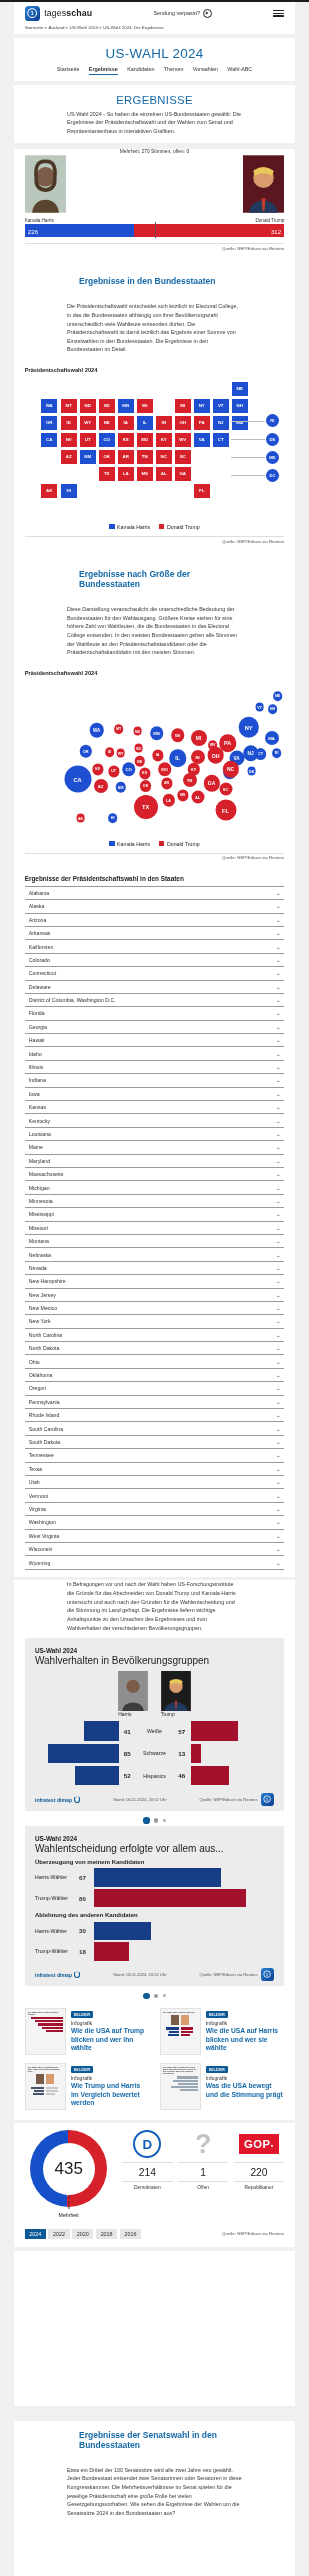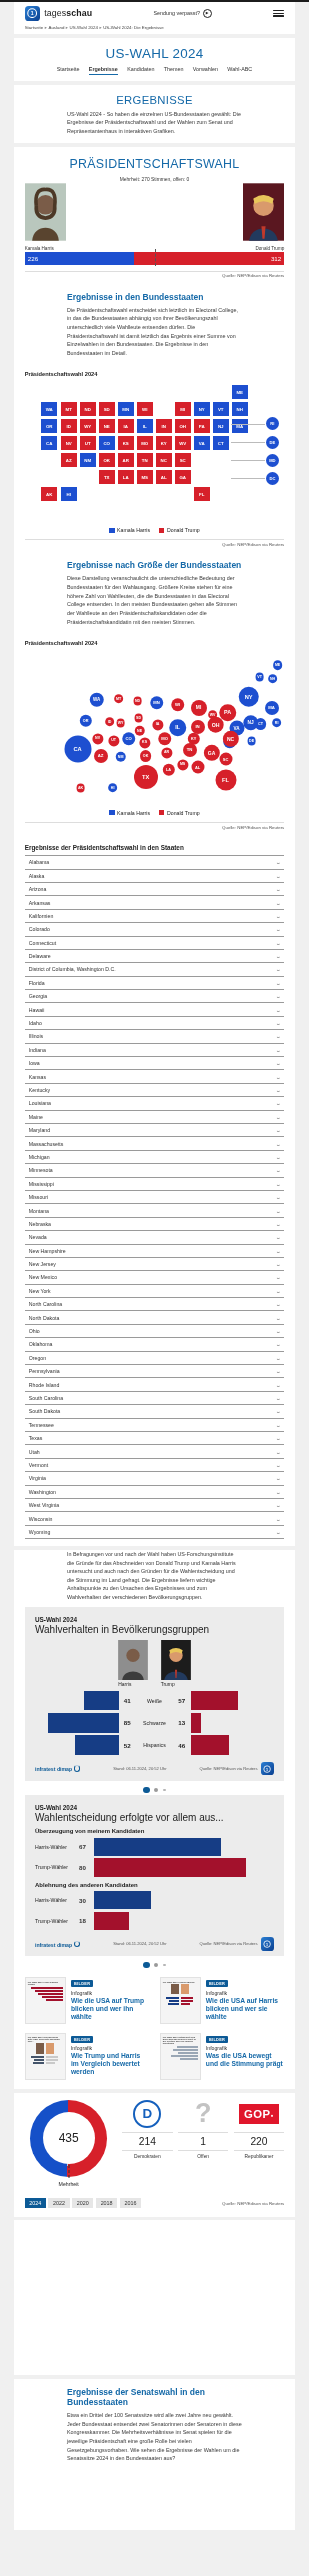--- a/index.html
+++ b/index.html
@@ -41,21 +41,21 @@
   .cand-name{position:absolute;bottom:0;font-size:4.6px;color:#333;}
   .cand-name.left{left:0;}
   .cand-name.right{right:0;}
   .ebar{position:relative;display:flex;height:13px;margin:1px 10.3px 0 10.3px;}
   .ebar .seg{height:100%;position:relative;}
   .ebar .num{position:absolute;top:50%;transform:translateY(-50%);color:#fff;font-size:6.2px;}
   .ebar .num.l{left:3.1px;}
   .ebar .num.r{right:3.1px;}
   .ebar .mark{position:absolute;left:50.19%;top:-2.1px;bottom:-1px;border-left:1px dashed #555;}
   .src-line{border-top:0.5px solid #ddd;margin:6.2px 10.3px 0 10.3px;padding:1.5px 0 5.2px 0;text-align:right;font-size:4.4px;color:#555;}
-  .sec-h3{color:#1569a8;font-size:8.5px;font-weight:bold;margin:0;padding:8.2px 0 4.1px 0;}
+  .sec-h3{color:#1569a8;font-size:8.5px;font-weight:bold;margin:12px;padding:8.2px 0 4.1px 0;}
   .body-text{font-size:5.4px;line-height:1.6;color:#3a3a3a;padding-bottom:5.2px;}
   .chart-label{font-size:5.7px;font-weight:bold;color:#222;margin:8.2px 10.3px 0 10.3px;}
   
   .mapwrap{position:relative;height:138px;margin:7.2px 10.3px 0 10.3px;}
   .tile{position:absolute;width:18px;height:16px;display:flex;align-items:center;justify-content:center;color:#fff;font-size:4.4px;font-weight:bold;border:0.5px solid #fff;box-sizing:border-box;}
   .mcirc{position:absolute;width:13.4px;height:13.4px;border-radius:50%;display:flex;align-items:center;justify-content:center;color:#fff;font-size:4.1px;font-weight:bold;}
   .mline{position:absolute;height:0.5px;background:#bbb;}
   .legend{display:flex;justify-content:center;gap:9.3px;font-size:5.2px;color:#222;margin:5.2px 0 2.1px 0;}
   .legend .sw{display:inline-block;width:5.2px;height:5.2px;margin-right:2.6px;vertical-align:-0.5px;}
   
@@ -109,21 +109,21 @@
   .mini-2col .c{flex:1;}
   .mini-2col .c div{height:2.1px;margin:1px 0;}
   .tmeta{padding-top:1px;}
   .badge{display:inline-block;background:#0c5a96;color:#fff;font-size:3.9px;font-weight:bold;padding:1px 3.1px;border-radius:1px;letter-spacing:0.3px;}
   .t-kicker{font-size:5.2px;color:#333;margin:2.1px 0 1px 0;}
   .t-title{font-size:6.7px;font-weight:bold;color:#1569a8;line-height:1.25;}
   
   .house-wrap{display:flex;align-items:flex-start;padding:5.2px 10.3px 0 10.3px;gap:9.3px;}
   .donut-box{width:88px;text-align:center;}
   .donut{width:77px;height:77px;border-radius:50%;margin:2.1px auto 0 auto;position:relative;}
-  .donut .hole{position:absolute;left:12.4px;top:12.4px;right:12.4px;bottom:12.4px;background:#fff;border-radius:50%;display:flex;align-items:center;justify-content:center;font-size:12px;color:#222;}
+  .donut .hole{position:absolute;left:12.4px;top:12.4px;right:12.4px;bottom:12.4px;background:#fff;border-radius:50%;display:flex;align-items:center;justify-content:center;font-size:17px;color:#222;}
   .donut .mtick{position:absolute;left:50%;bottom:-1.5px;width:0;height:13.4px;border-left:1px dashed #333;transform:translateX(-0.5px);}
   .donut-lbl{font-size:5.2px;color:#222;margin-top:4.1px;}
   .parties{flex:1;display:grid;grid-template-columns:1fr 1fr 1fr;gap:5.2px;padding-top:1px;}
   .party{text-align:center;}
   .party .icon{height:30px;display:flex;align-items:center;justify-content:center;}
   .party .num{font-size:10.3px;color:#222;border-top:0.5px solid #ddd;border-bottom:0.5px solid #ddd;padding:3.1px 0;margin-top:3.1px;}
   .party .plbl{font-size:4.9px;color:#333;padding-top:3.1px;}
   .dlogo{width:24px;height:24px;border-radius:50%;border:2.6px solid #1560bd;display:flex;align-items:center;justify-content:center;color:#1560bd;font-weight:bold;font-size:13.4px;}
   .qmark{font-size:27px;color:#c3c3c3;font-weight:bold;line-height:1;}
   .gop{background:#e0162b;color:#fff;font-weight:bold;font-size:11.3px;padding:4.1px 5.2px;letter-spacing:0.5px;}
@@ -179,21 +179,20 @@
 <div class="gap"></div>
 
 <div class="card">
   <h2 class="sec-big">ERGEBNISSE</h2>
   <div class="center-col intro-text">US-Wahl 2024 - So haben die einzelnen US-Bundesstaaten gewählt: Die Ergebnisse der Präsidentschaftswahl und der Wahlen zum Senat und Repräsentantenhaus in interaktiven Grafiken.</div>
 </div>
 
 <div class="gap"></div>
 
 <div class="card">
-  <h2 class="pres-head">PRÄSIDENTSCHAFTSWAHL</h2>
   <div class="majority-note">Mehrheit: 270 Stimmen, offen: 0</div>
   <div class="cand-row">
     <div class="photo left">
       <svg class="bg" viewBox="0 0 80 112">
           <rect width="80" height="112" fill="#b9c7bd"></rect>
           <circle cx="40" cy="42" r="19" fill="#7a5c48"></circle>
           <path d="M14 112 C16 78 64 78 66 112 Z" fill="#59442f"></path>
           <path d="M22 44 q-4 -34 18 -32 q22 -2 18 32 q2 22 -18 24 q-20 -2 -18 -24" fill="none" stroke="#4c3826" stroke-width="7"></path>
         </svg>
     </div>

